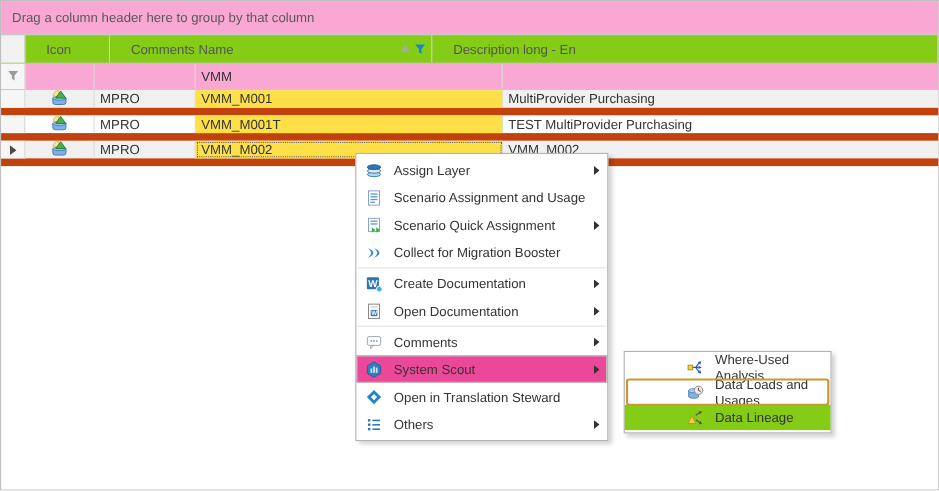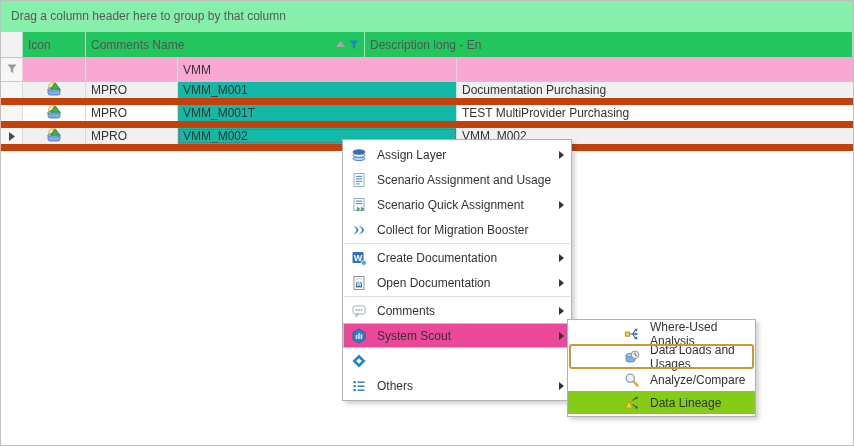--- a/index.html
+++ b/index.html
@@ -5,53 +5,53 @@
   * { margin:0; padding:0; box-sizing:border-box; }
   html,body { width:854px; height:446px; }
   body {
     font-family:"Liberation Sans","DejaVu Sans",sans-serif;
     font-size:12px; color:#333; background:#fff; position:relative; overflow:hidden;
   }
   .app { position:absolute; inset:0; border:1px solid #bfbfbf; background:#fff; }
 
   
   .group-panel {
-    height:31px; background:#86efac; border-bottom:1px solid #c8c8c8;
+    height:31px; background:#f9a8d4; border-bottom:1px solid #c8c8c8;
     display:flex; align-items:center; padding-left:10px; color:#595959;
   }
 
   
   .grid-row { display:flex; width:100%; }
   .cell { border-right:1px solid #d9d9d9; display:flex; align-items:center; padding-left:5px; overflow:hidden; white-space:nowrap; }
   .c-ind  { width:22px; padding-left:0; justify-content:center; background:#f6f6f6; }
   .c-icon { width:63px; }
   .c-type { width:92px; }
   .c-tech { width:279px; }
   .c-desc { flex:1; border-right:none; }
 
-  .header-row { height:26px; border-bottom:1px solid #c5c5c5; background:#22c55e; color:#555; }
+  .header-row { height:26px; border-bottom:1px solid #c5c5c5; background:#84cc16; color:#555;gap:14px; }
   .header-row .cell { border-right:1px solid #cdcdcd; }
   .header-row .c-ind { background:#f2f2f2; }
   .hdr-icons { margin-left:auto; display:flex; align-items:center; gap:4px; padding-right:5px; }
 
   .filter-row { height:24px; border-bottom:1px solid #c8c8c8; background:#f9a8d4; }
   .data-row { height:23px; border-bottom:7px solid #c2410c; }
   .row-odd  { background:#f0f0f0; }
   .row-even { background:#ffffff; }
-  .sel { background:#14b8a6; }
+  .sel { background:#fde047; }
   .focused-cell { outline:1px dotted #666; outline-offset:-2px; }
 
   .sort-asc svg, .funnel svg { display:block; }
 
   
   .menu {
     position:absolute; background:#fff; border:1px solid #b2b2b2;
     box-shadow:3px 3px 4px rgba(0,0,0,0.18); z-index:10; padding:2px 0;
   }
-  .main-menu { left:341px; top:138px; width:230px; }
+  .main-menu { left:322px; top:138px; width:230px; }
   .sub-menu  { left:566px; top:318px; width:189px; z-index:11; }
   .menu-item { position:relative; height:25px; display:flex; align-items:center; }
   .sub-menu .menu-item { height:23px;padding-left:48px; }
   .mi-icon { width:16px; height:16px; margin-left:8px; flex:0 0 16px; display:flex; align-items:center; justify-content:center; }
   .mi-label { margin-left:10px; color:#333; }
   .mi-arrow { position:absolute; right:7px; top:50%; transform:translateY(-50%); }
   .mi-highlight { background:#ec4899; box-shadow:inset 0 0 0 1px #c2c2c2; }
   .mi-gray { background:#84cc16; }
   .menu-sep { height:1px; background:#e0e0e0; margin:1px 1px; }
 
@@ -122,21 +122,21 @@
         </svg>
       </span>
     </div>
     <div class="cell c-type">
         <span>MPRO</span>
       </div>
     <div class="cell c-tech sel">
         <span>VMM_M001</span>
       </div>
     <div class="cell c-desc">
-        <span>Documentation Purchasing</span>
+        <span>MultiProvider Purchasing</span>
       </div>
   </div>
 
   <div class="grid-row data-row row-even">
     <div class="cell c-ind"></div>
     <div class="cell c-icon" style="justify-content:center;padding-left:0;">
       <span>
         <svg width="16" height="16" viewBox="0 0 16 16">
           <path d="M2.2 6.5 A6 6 0 0 1 7.5 1.2 L7.5 6.5 Z" fill="#f5e69a" stroke="#c9a52c" stroke-width="0.6"></path>
           <path d="M2 8.2 h12 v3.6 a2.2 2.2 0 0 1 -2.2 2.2 h-7.6 a2.2 2.2 0 0 1 -2.2 -2.2 Z" fill="#7eb1e8" stroke="#2a66b0" stroke-width="0.7"></path>
@@ -314,20 +314,21 @@
       </span>
     </div>
 
     <div class="menu-item">
       <span class="mi-icon">
         <svg width="16" height="16" viewBox="0 0 16 16">
           <polygon points="8,1.5 14.5,8 8,14.5 1.5,8" fill="#1f87c9"></polygon>
           <polygon points="8,5.2 10.8,8 8,10.8 5.2,8" fill="#fff"></polygon>
         </svg>
       </span>
+      <span class="mi-label">Open in Translation Steward</span>
     </div>
 
     <div class="menu-item">
       <span class="mi-icon">
         <svg width="16" height="16" viewBox="0 0 16 16">
           <rect x="2.5" y="3" width="2.2" height="2.2" fill="#2e75b6"></rect>
           <rect x="2.5" y="7" width="2.2" height="2.2" fill="#2e75b6"></rect>
           <rect x="2.5" y="11" width="2.2" height="2.2" fill="#2e75b6"></rect>
           <rect x="6.5" y="3.5" width="7" height="1.4" fill="#2e75b6"></rect>
           <rect x="6.5" y="7.5" width="7" height="1.4" fill="#2e75b6"></rect>
@@ -363,29 +364,20 @@
         <svg width="16" height="16" viewBox="0 0 16 16">
           <path d="M2 6.2 h9 v5 a4.5 1.9 0 0 1 -9 0 Z" fill="#7fb3e3" stroke="#3a74ad" stroke-width="0.7"></path>
           <ellipse cx="6.5" cy="6.2" rx="4.5" ry="1.9" fill="#a9cdf0" stroke="#3a74ad" stroke-width="0.7"></ellipse>
           <circle cx="11" cy="5.8" r="3.8" fill="#ececec" stroke="#8a8a8a" stroke-width="0.9"></circle>
           <path d="M11 3.6 V5.8 L12.9 7" stroke="#555" stroke-width="1" fill="none"></path>
         </svg>
       </span>
       <span class="mi-label">Data Loads and Usages</span>
     </div>
 
-    <div class="menu-item">
-      <span class="mi-icon">
-        <svg width="16" height="16" viewBox="0 0 16 16">
-          <circle cx="6.3" cy="6.3" r="4.1" fill="#eaf2fa" stroke="#8aa0b8" stroke-width="1.3"></circle>
-          <line x1="9.4" y1="9.4" x2="13.6" y2="13.6" stroke="#e0a63c" stroke-width="2.4" stroke-linecap="round"></line>
-        </svg>
-      </span>
-      <span class="mi-label">Analyze/Compare</span>
-    </div>
 
     <div class="menu-item mi-gray">
       <span class="mi-icon">
         <svg width="16" height="16" viewBox="0 0 16 16">
           <path d="M8.5 5.5 L12 3 M8.5 9.5 L12 12" stroke="#555" stroke-width="1.1" fill="none"></path>
           <polygon points="11.2,1.6 14.4,2.2 12.4,4.8" fill="#555"></polygon>
           <polygon points="11.2,13.8 14.4,13.2 12.4,10.6" fill="#555"></polygon>
           <polygon points="1.5,13 5,6 8.5,13" fill="#f3cf3e" stroke="#b8960f" stroke-width="0.8"></polygon>
         </svg>
       </span>

